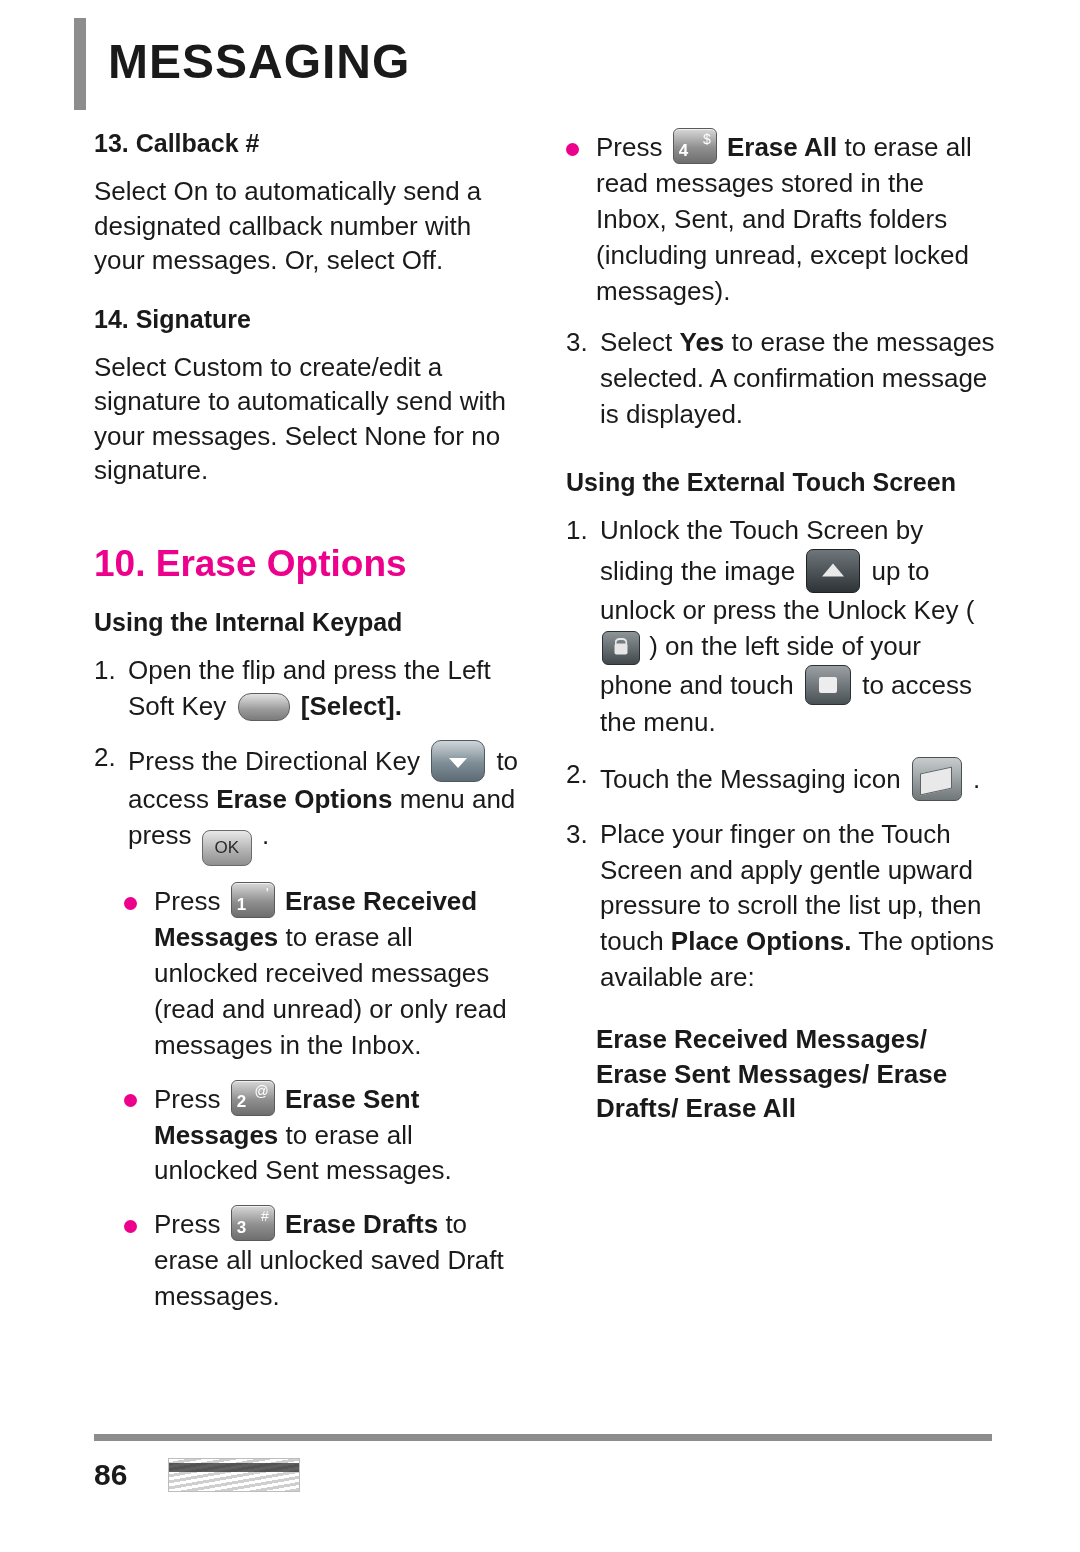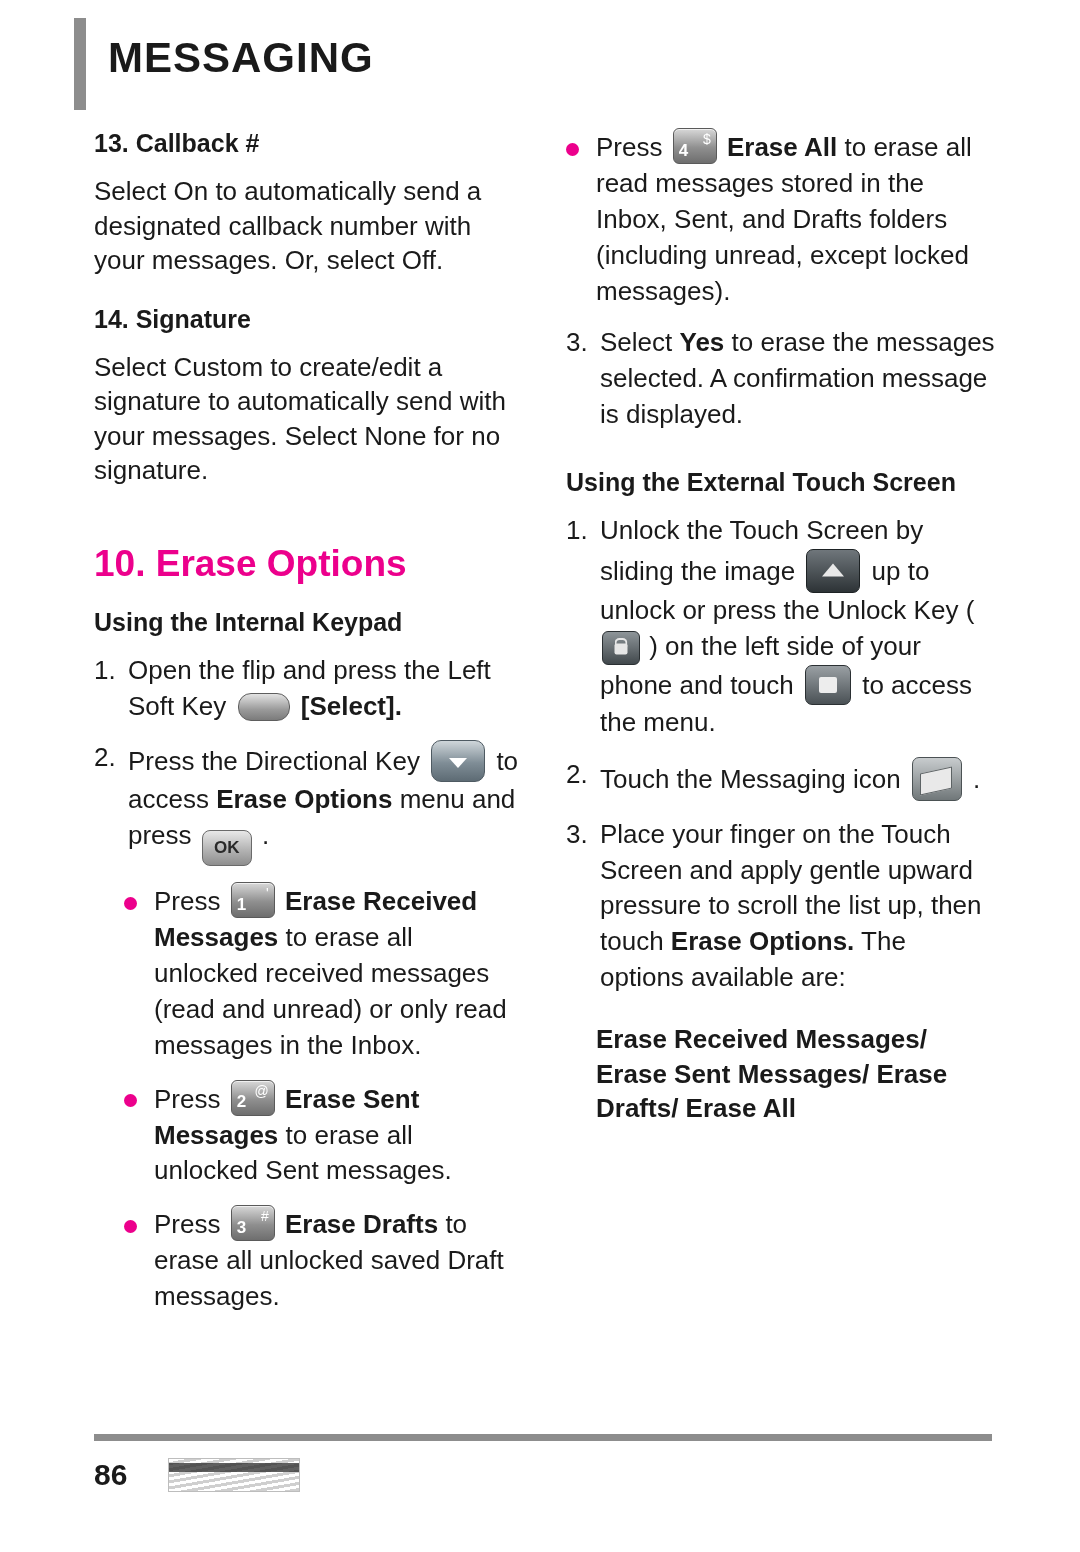--- a/index.html
+++ b/index.html
@@ -25,21 +25,21 @@
     left: 74px;
     top: 18px;
     width: 12px;
     height: 92px;
     background: #8d8d8d;
   }
   .header-title {
     position: absolute;
     left: 108px;
     top: 34px;
-    font-size: 42px;
+    font-size: 48px;
     font-weight: bold;
     letter-spacing: 1px;
     color: #1a1a1a;
   }
   
   .col {
     position: absolute;
     top: 128px;
   }
   .col-left {
@@ -166,21 +166,21 @@
   .okkey {
     display: inline-block;
     vertical-align: -9px;
     width: 48px;
     height: 34px;
     border-radius: 8px;
     background: linear-gradient(#e8e8e8, #b4b4b4 55%, #8e8e8e);
     border: 1px solid #6a6a6a;
     text-align: center;
     font-size: 17px;
-    font-weight: bold;
+    font-weight: normal;
     line-height: 34px;
     color: #2a2a2a;
     margin: 0 3px;
   }
   .arrowicon {
     display: inline-block;
     vertical-align: -13px;
     width: 52px;
     height: 42px;
     border-radius: 7px;
@@ -449,21 +449,21 @@
         <span>Touch the Messaging icon</span>
         <span class="msgicon"></span>
         <span>.</span>
       </span>
     </div>
 
     <div class="num-item">
       <span class="num">3.</span>
       <span class="txt">
         <span>Place your finger on the Touch Screen and apply gentle upward pressure to scroll the list up, then touch</span>
-        <b>Erase Options.</b>
+        <b>Place Options.</b>
         <span>The options available are:</span>
       </span>
     </div>
 
     <p class="body" style="font-weight:bold; margin-left:30px; margin-top:26px;">Erase Received Messages/ Erase Sent Messages/ Erase Drafts/ Erase All</p>
 
   </div>
 
   <div class="footer-rule"></div>
   <div class="page-num">86</div>

